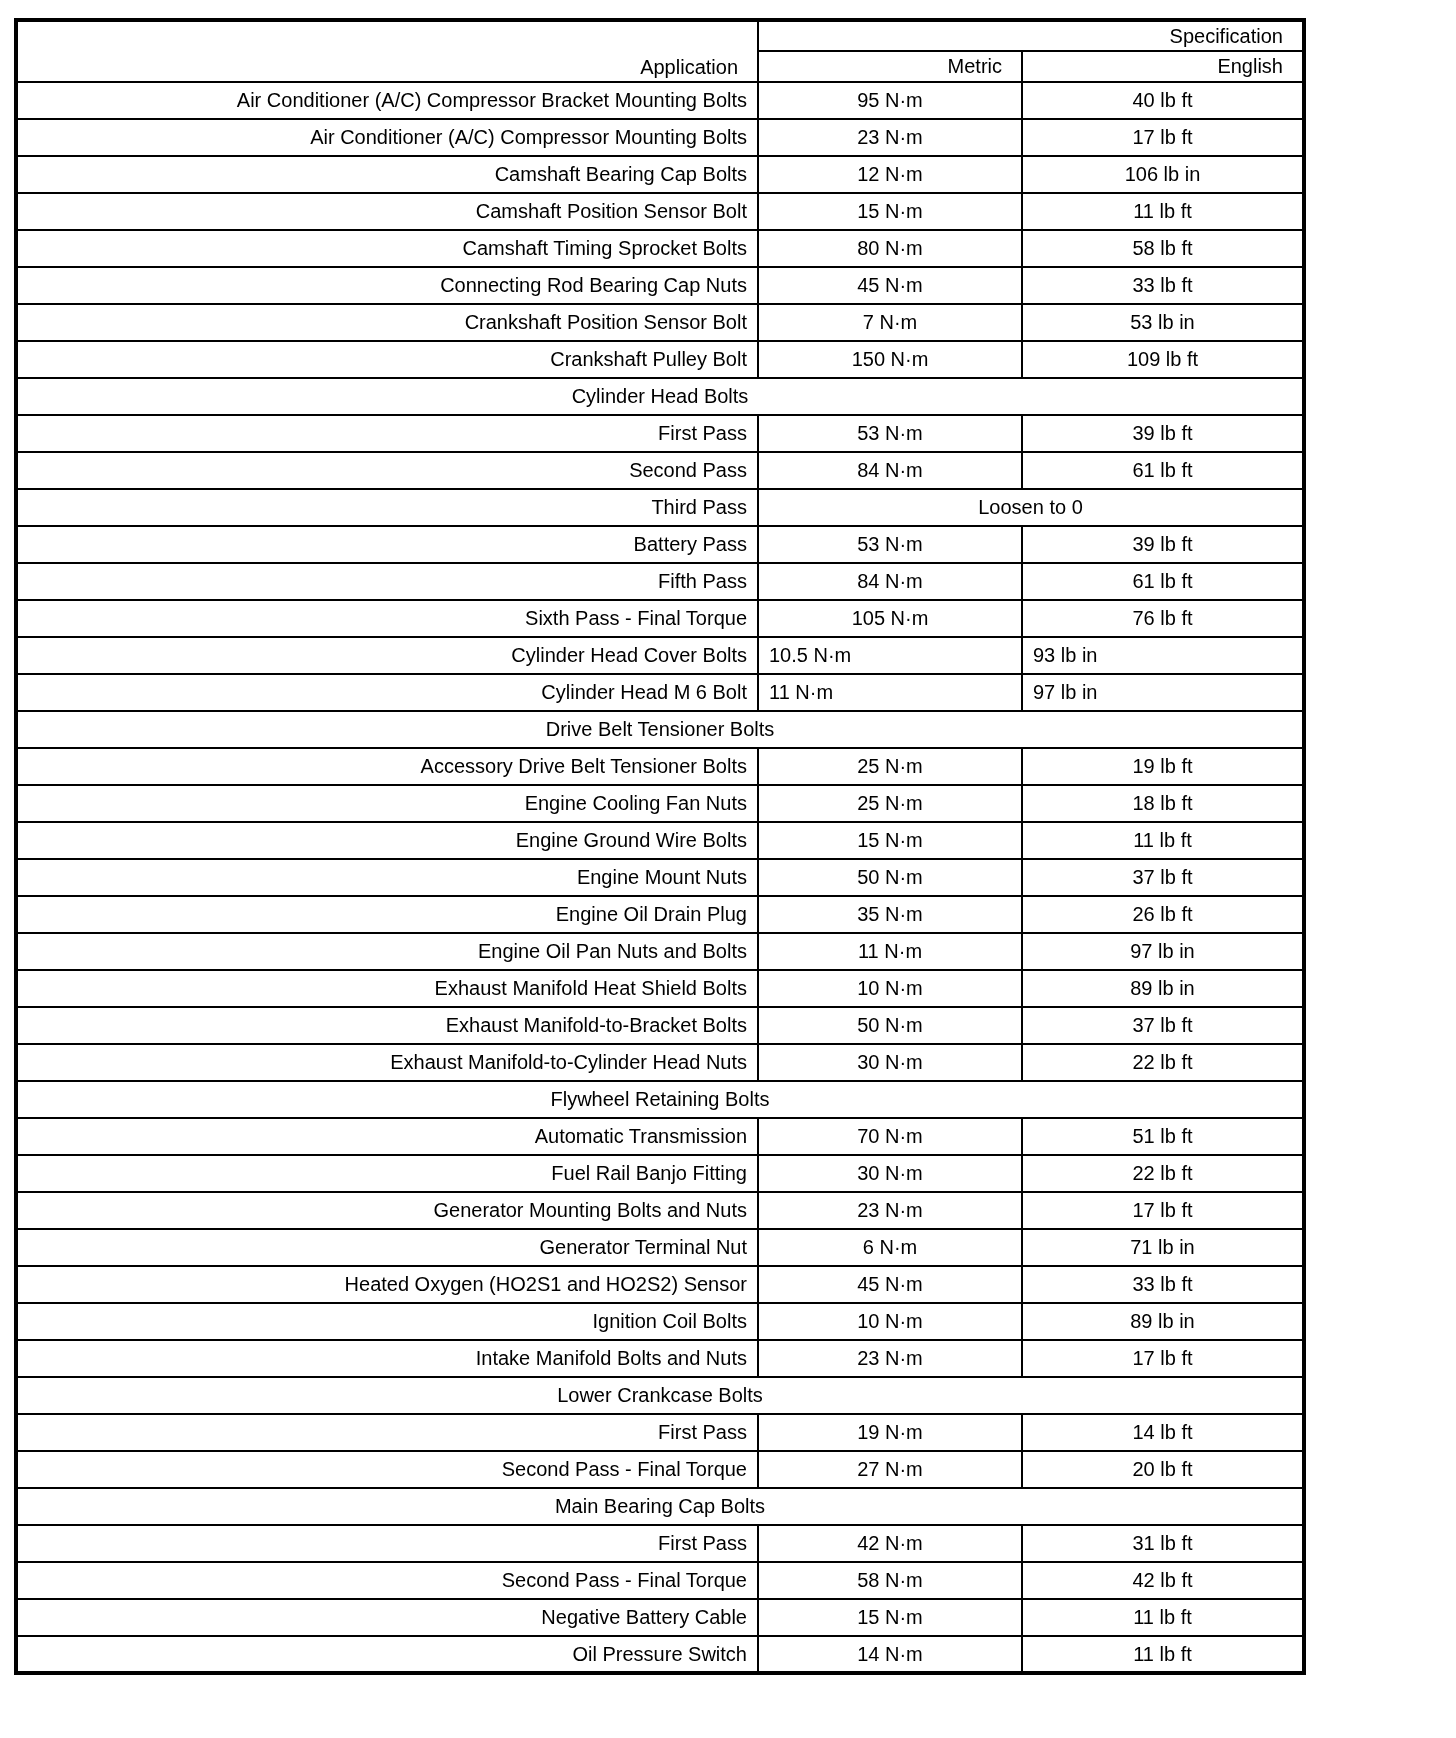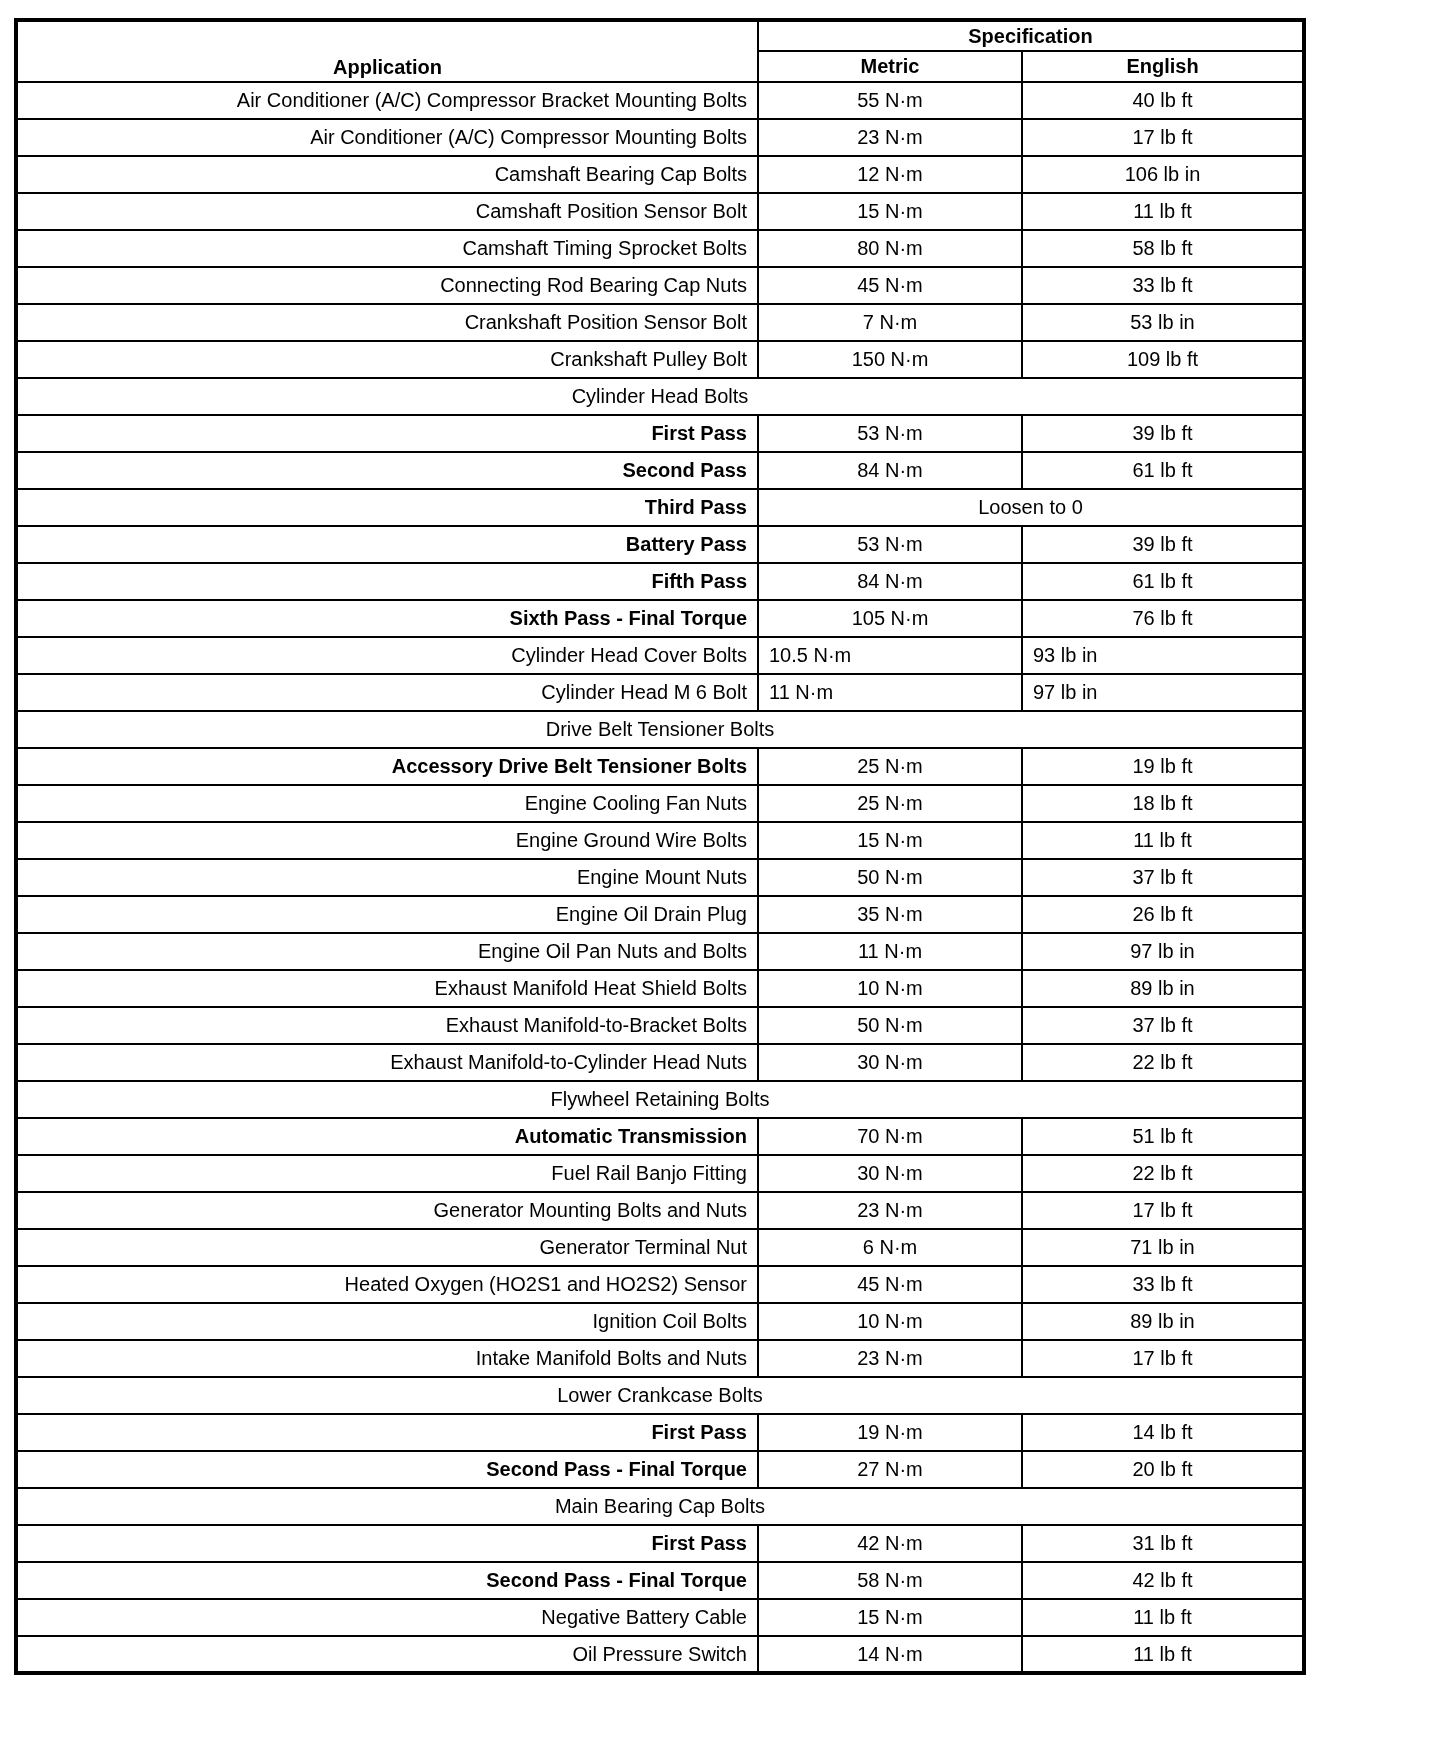--- a/index.html
+++ b/index.html
@@ -28,36 +28,35 @@
   .spec-table td {
     border: 2px solid #000;
     font-size: 20px;
     line-height: 1.15;
     padding: 4px 10px;
     height: 37px;
     overflow: hidden;
     white-space: nowrap;
   }
   .spec-table thead th {
-    font-weight: bold;
-    text-align: center;
+    font-weight: normal;
+    text-align: right;
     height: 31px;
-    padding: 2px 4px;
+    padding: 2px 19px;
   }
   th.app-header {
     vertical-align: bottom;
     padding-bottom: 6px;
   }
   td.app {
     text-align: right;
     font-weight: normal;
   }
   td.app.indent {
     padding-left: 36px;
-    font-weight: bold;
   }
   td.section {
     text-align: center;
   }
   td.val {
     font-weight: normal;
   }
   td.val.center { text-align: center; }
   td.val.left { text-align: left; }
 </style>
@@ -77,21 +76,21 @@
         <th colspan="2" class="spec-header">Specification</th>
       </tr>
       <tr>
         <th class="unit-header">Metric</th>
         <th class="unit-header">English</th>
       </tr>
     </thead>
     <tbody>
         <tr>
           <td class="app">Air Conditioner (A/C) Compressor Bracket Mounting Bolts</td>
-          <td class="val center">55 N·m</td>
+          <td class="val center">95 N·m</td>
           <td class="val center">40 lb ft</td>
         </tr>
         <tr>
           <td class="app">Air Conditioner (A/C) Compressor Mounting Bolts</td>
           <td class="val center">23 N·m</td>
           <td class="val center">17 lb ft</td>
         </tr>
         <tr>
           <td class="app">Camshaft Bearing Cap Bolts</td>
           <td class="val center">12 N·m</td>

